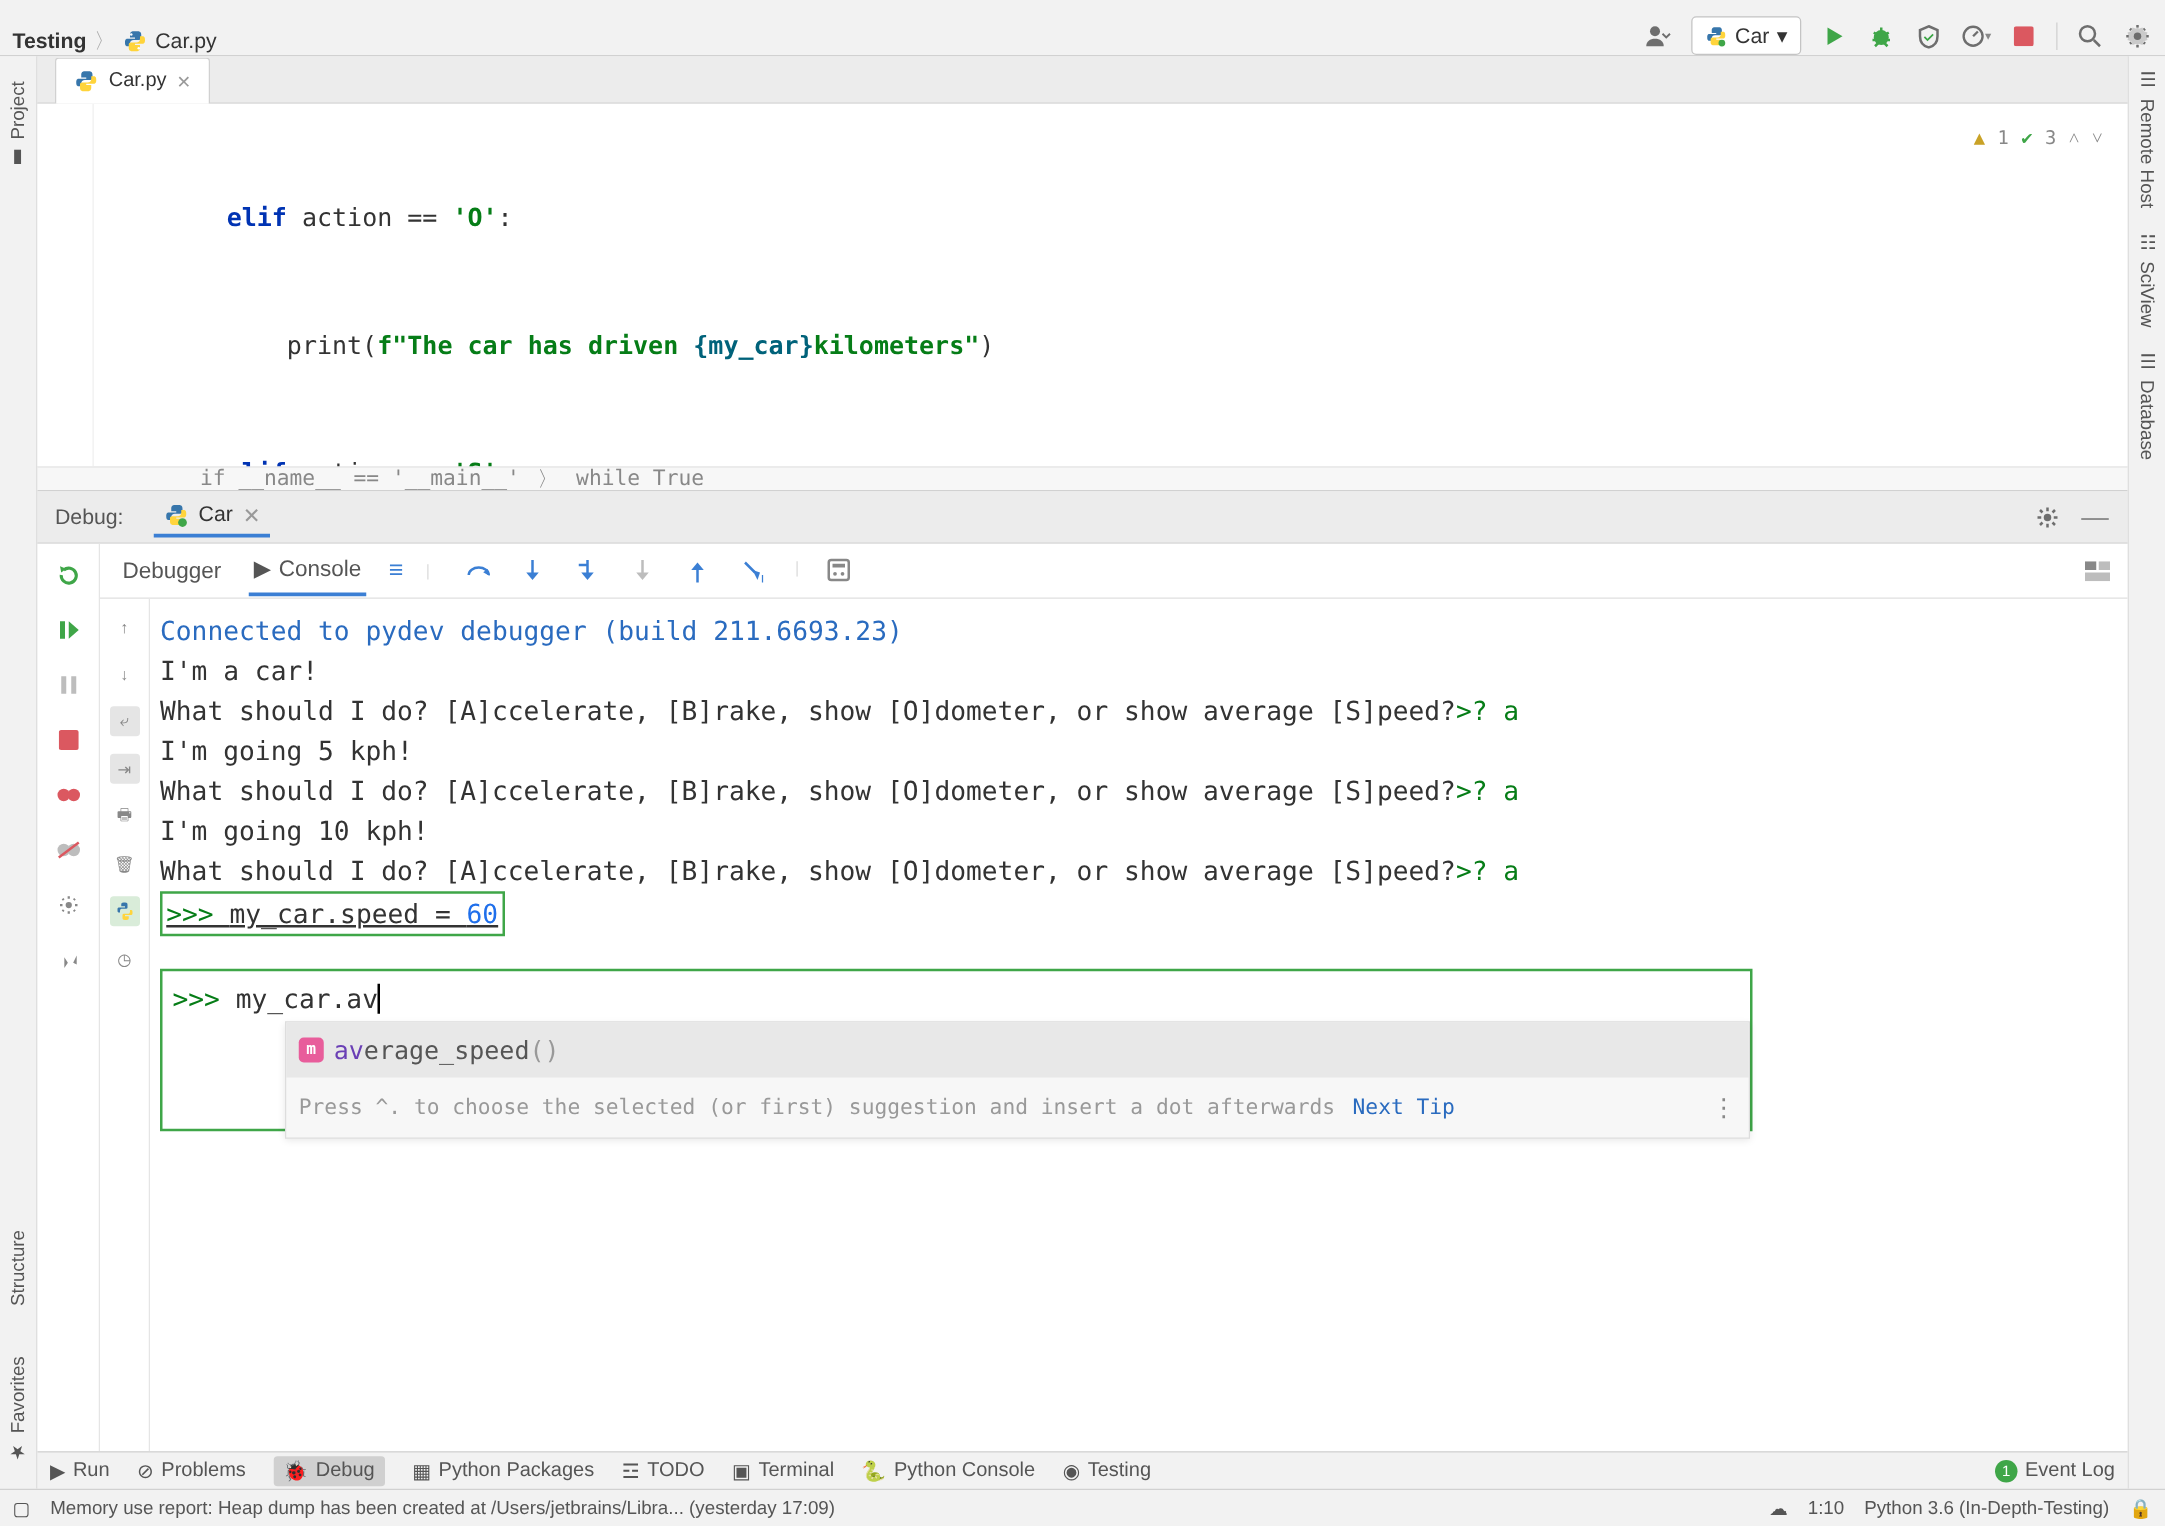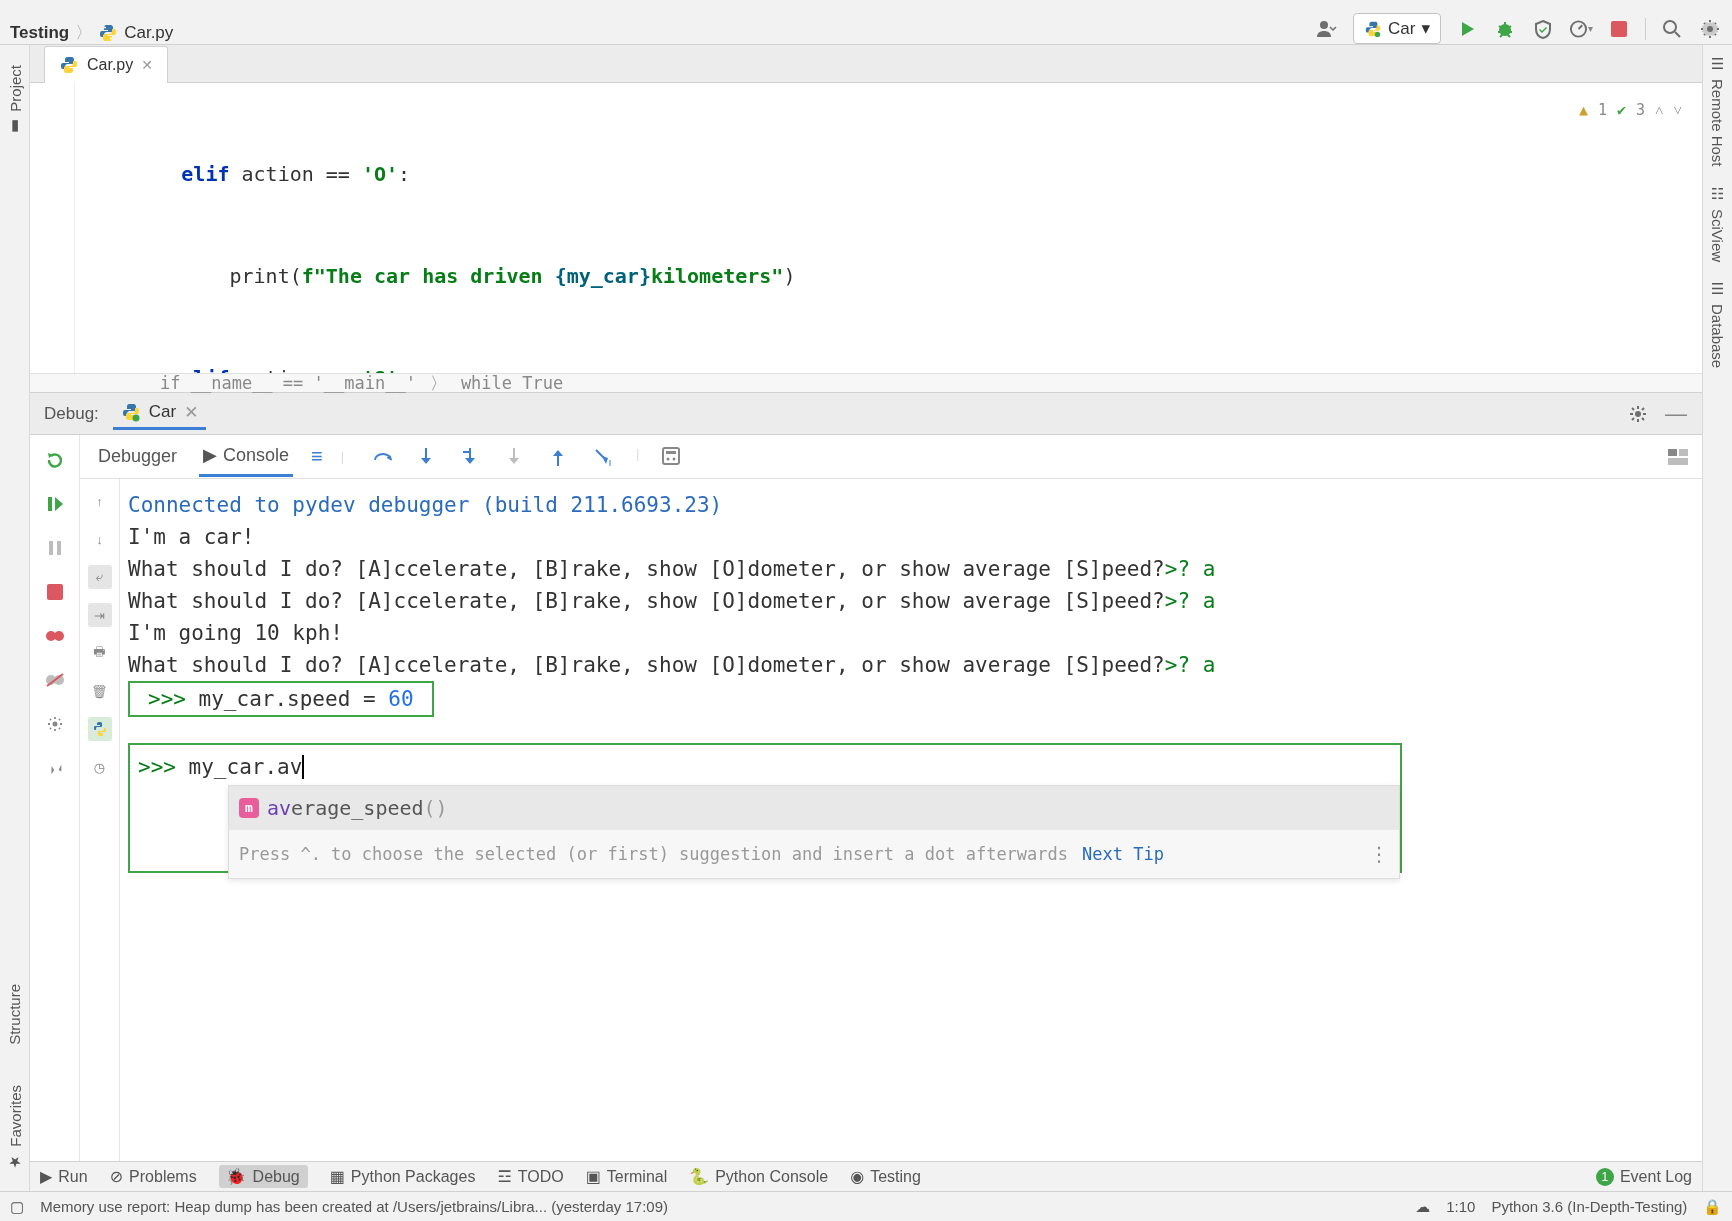--- a/index.html
+++ b/index.html
@@ -43,21 +43,21 @@
 .code-line { height: 34px; padding-left: 10px; }
 .kw { color: #0033b3; font-weight: 600; }
 .str { color: #067d17; font-weight: 600; }
 .fmt { color: #00627a; font-weight: 600; }
 .inspection { position: absolute; top: 10px; right: 20px; display: flex; gap: 10px; align-items: center; font-size: 15px; color: #888; }
 
 
 .editor-crumb { height: 20px; background: #f7f7f7; border-top: 1px solid #e0e0e0; border-bottom: 1px solid #d1d1d1; display: flex; align-items: center; padding-left: 130px; font-family: Menlo, monospace; font-size: 17px; color: #888; gap: 14px; }
 
 
-.debug-header { height: 42px; background: #ececec; border-bottom: 1px solid #d1d1d1; display: flex; align-items: center; padding: 0 14px; gap: 14px; }
+.debug-header { height: 42px; background: #ececec; border-bottom: 1px solid #d1d1d1; display: flex; align-items: center; padding: 0 14px; gap: 24px; }
 .debug-header .title { font-size: 17px; color: #555; }
 .debug-run-tab { display: flex; align-items: center; gap: 8px; padding: 4px 8px; border-bottom: 3px solid #3b7fd4; font-size: 17px; }
 .debug-header .right { margin-left: auto; display: flex; gap: 14px; }
 
 
 .debug-body { flex: 1; display: flex; background: #fff; }
 .debug-toolbar-left { width: 50px; border-right: 1px solid #e5e5e5; display: flex; flex-direction: column; align-items: center; padding-top: 12px; gap: 18px; }
 .debug-toolbar-left .ico { width: 26px; height: 26px; display: flex; align-items: center; justify-content: center; }
 
 .debug-main { flex: 1; display: flex; flex-direction: column; }
@@ -70,21 +70,21 @@
 .layout-icon { margin-left: auto; }
 
 .console-out { flex: 1; display: flex; }
 .console-gutter { width: 40px; border-right: 1px solid #e5e5e5; display: flex; flex-direction: column; align-items: center; padding-top: 10px; gap: 14px; }
 .console-gutter .cg { width: 24px; height: 24px; display: flex; align-items: center; justify-content: center; color: #888; }
 .cg.boxed { background: #e5e5e5; border-radius: 3px; }
 .console-text { flex: 1; padding: 10px 8px; font-family: Menlo, Consolas, monospace; font-size: 21px; line-height: 32px; position: relative; }
 .console-text .path { color: #999; padding-left: 20px; }
 .console-text .syslink { color: #2a6bbf; }
 .console-text .prompt-suffix { color: #067d17; }
-.cmd-box { border: 2px solid #3fa648; display: inline-block; padding: 0 18px; }
+.cmd-box { border: 2px solid #3fa648; display: inline-block; padding: 0 3px; text-decoration: underline; }
 .cmd-box .num { color: #1f6feb; }
 .input-box { border: 2px solid #3fa648; margin-top: 26px; height: 130px; position: relative; padding: 6px 8px; width: 1274px; }
 .input-box .typed { font-size: 21px; }
 .input-box .caret { border-right: 2px solid #000; }
 .completion { position: absolute; left: 98px; top: 40px; right: 0; background: #f7f7f7; border: 1px solid #ddd; box-shadow: 0 2px 6px rgba(0,0,0,0.1); }
 .completion-row { background: #e8e8e8; padding: 6px 10px; font-size: 20px; display: flex; align-items: center; gap: 8px; }
 .completion-row .m { background: #e85d9b; color: #fff; width: 20px; height: 20px; border-radius: 4px; display: inline-flex; align-items: center; justify-content: center; font-size: 13px; font-weight: 600; }
 .completion-row .match { color: #6a3fb5; }
 .completion-row .rest { color: #555; }
 .completion-hint { padding: 8px 10px; font-size: 17px; color: #999; display: flex; align-items: center; }
@@ -410,20 +410,21 @@
                 <path fill="#3776ab" d="M9 3c-2 0-2 1-2 2v1h3v1H5c-1 0-1 1-1 2s0 2 1 2h1v-1c0-2 1-2 2-2h3c1 0 1-1 1-1V5c0-1 0-2-2-2H9z"></path>
                 <path fill="#ffd43b" d="M11 17c2 0 2-1 2-2v-1h-3v-1h5c1 0 1-1 1-2s0-2-1-2h-1v1c0 2-1 2-2 2H9c-1 0-1 1-1 1v2c0 1 0 2 2 2h1z"></path>
               </svg>
             </span>
           <span class="cg">◷</span>
         </div>
         <div class="console-text">
           <div class="syslink">Connected to pydev debugger (build 211.6693.23)</div>
           <div>I'm a car!</div>
           <div><span>What should I do? [A]ccelerate, [B]rake, show [O]dometer, or show average [S]peed?</span><span class="prompt-suffix">&gt;? </span><span class="prompt-suffix">a</span></div>
+          <div>I'm going 5 kph!</div>
           <div><span>What should I do? [A]ccelerate, [B]rake, show [O]dometer, or show average [S]peed?</span><span class="prompt-suffix">&gt;? </span><span class="prompt-suffix">a</span></div>
           <div>I'm going 10 kph!</div>
           <div><span>What should I do? [A]ccelerate, [B]rake, show [O]dometer, or show average [S]peed?</span><span class="prompt-suffix">&gt;? </span><span class="prompt-suffix">a</span></div>
           <div class="cmd-box"><span class="prompt-suffix">&gt;&gt;&gt; </span><span>my_car.speed = </span><span class="num">60</span></div>
 
           <div class="input-box">
             <span class="typed"><span class="prompt-suffix">&gt;&gt;&gt; </span><span>my_car.av</span><span class="caret"></span></span>
             <div class="completion">
               <div class="completion-row">
                 <span class="m">m</span>

